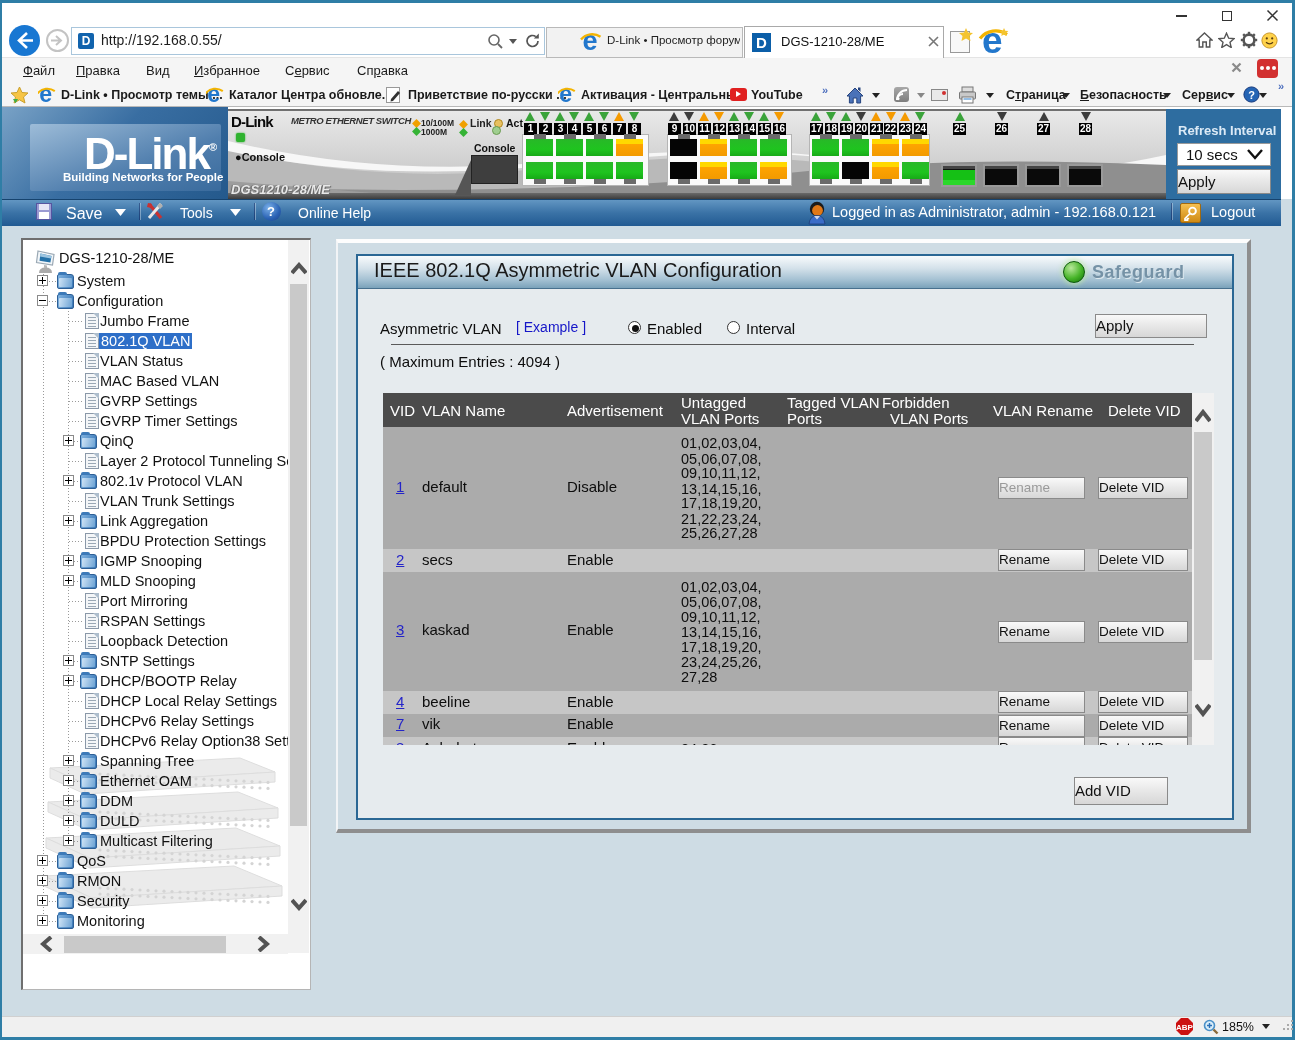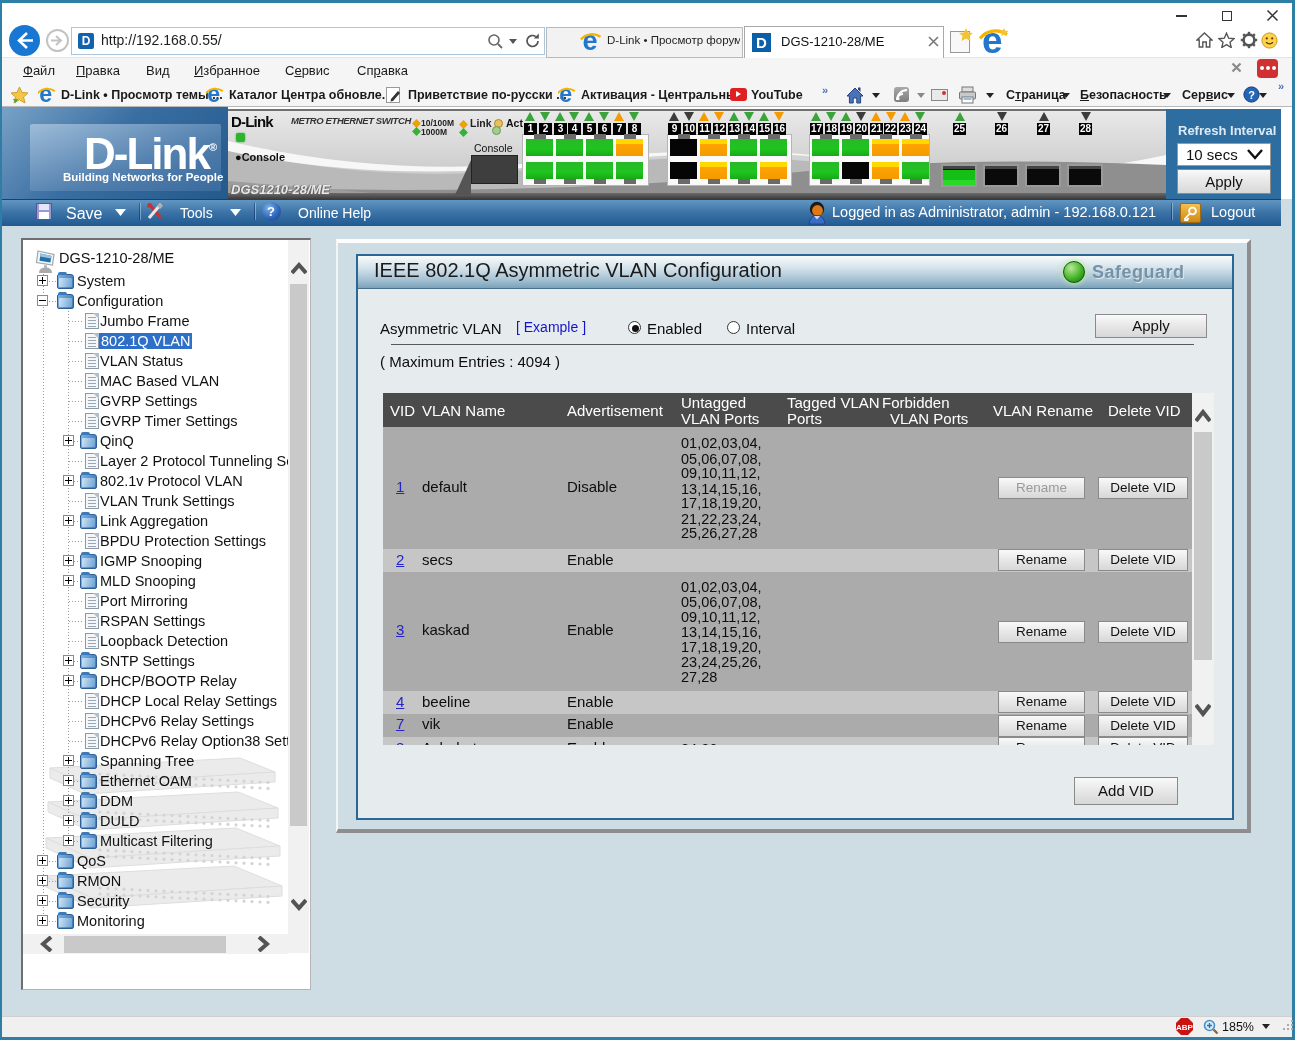--- a/index.html
+++ b/index.html
@@ -12,21 +12,21 @@
 .tri-u.k{border-bottom-color:#3c3c3c;}
 .tri-d.k{border-top-color:#3c3c3c;}
 .pnum{position:absolute;width:13px;height:12px;background:#000;color:#fff;font-size:10px;font-weight:bold;text-align:center;line-height:12px;}
 .pbox{position:absolute;background:#fafafa;border:1px solid #b5b5b5;}
 .prt{position:absolute;width:27px;height:17px;}
 .prt.g{background:linear-gradient(#28b828,#1fc41f 60%,#17aa17);}
 .prt.o{background:linear-gradient(#ffd800 0 28%,#ffa400 28%,#f29a00);}
 .prt.k{background:#050505;}
 .ptab{position:absolute;width:12px;height:5px;background:#6a6a6a;}
 .sfp{position:absolute;width:36px;height:23px;background:#0a0a0a;border:2px solid #9a9a9a;box-shadow:inset 0 3px 0 #444;}
-.btn{position:absolute;background:linear-gradient(#f9f9f9,#e9e9e9 45%,#d7d7d7);border:1px solid #8a8a8a;color:#111;text-align:center;font-family:"Liberation Sans",sans-serif;}
+.btn{position:absolute;background:linear-gradient(#f9f9f9,#e9e9e9 45%,#d7d7d7);border:1px solid #8a8a8a;color:#111;text-align:left;font-family:"Liberation Sans",sans-serif;}
 .lnk{color:#2424c8;text-decoration:underline;}
 .trow{position:absolute;height:20px;font-size:14.5px;color:#111;white-space:nowrap;line-height:20px;}
 .plus{position:absolute;width:11px;height:11px;border:1px solid #8a8a8a;background:#fff;top:4px;}
 .plus:before{content:"";position:absolute;left:1px;top:4px;width:7px;height:1px;background:#000;}
 .plus.p:after{content:"";position:absolute;left:4px;top:1px;width:1px;height:7px;background:#000;}
 .fold{position:absolute;width:17px;height:15px;top:3px;background:linear-gradient(105deg,#7fb2e0,#3d7ab8);border:1px solid #2d5f96;border-radius:2px 3px 2px 2px;}
 .fold:before{content:"";position:absolute;left:0;top:-3px;width:9px;height:3px;background:#3d7ab8;border-radius:2px 2px 0 0;}
 .fold:after{content:"";position:absolute;left:1px;top:3px;right:1px;bottom:1px;background:linear-gradient(105deg,#cfe4f6,#6da3d4);border-radius:1px;}
 .page{position:absolute;width:14px;height:16px;top:2px;background:#f4f6f8;border:1px solid #8a98a8;}
 .page:before{content:"";position:absolute;right:-1px;top:-1px;border:3px solid #aebecd;border-left-color:transparent;border-bottom-color:transparent;}
@@ -214,21 +214,21 @@
 <div class="a" style="left:470px;top:117px;font-size:10.5px;font-weight:bold;color:#222;">Link</div>
 <div class="a" style="left:459px;top:128px;width:9px;height:9px;background:#35b335;transform:rotate(45deg) scale(.7);"></div>
 <div class="a" style="left:494px;top:119px;width:9px;height:9px;border-radius:50%;background:#e8c060;border:1px solid #b08820;"></div>
 <div class="a" style="left:492px;top:126px;width:9px;height:9px;border-radius:50%;background:#9fce8f;border:1px solid #6a9a50;"></div>
 <div class="a" style="left:506px;top:117px;font-size:10.5px;font-weight:bold;color:#111;">Act</div>
 
 <div class="a" style="left:236px;top:133px;width:9px;height:9px;border-radius:2px;background:#2fb32f;box-shadow:0 0 2px #2fb32f;"></div>
 <div class="a" style="left:235px;top:151px;font-size:11px;font-weight:bold;color:#111;">●Console</div>
 <div class="a" style="left:231px;top:182px;font-size:13px;font-style:italic;font-weight:bold;color:#e8e8e8;text-shadow:1px 1px 1px #666,-1px 0 1px #666;">DGS1210-28/ME</div>
 
-<div class="a" style="left:474px;top:142px;font-size:10.5px;font-weight:normal;color:#101010;">Console</div>
+<div class="a" style="left:474px;top:142px;font-size:10.5px;font-weight:bold;color:#101010;">Console</div>
 <div class="a" style="left:471px;top:155px;width:47px;height:29px;background:#3e3e3e;border:1px solid #222;"></div>
 <div class="a" style="left:455px;top:160px;width:0;height:0;border-bottom:35px solid #555;border-left:16px solid transparent;"></div>
 <div class="pbox" style="left:522px;top:134px;width:127px;height:52px;"></div><div class="pbox" style="left:667px;top:134px;width:125px;height:52px;"></div><div class="pbox" style="left:809px;top:134px;width:121px;height:52px;"></div><div class="tri-u g a" style="left:525px;top:112px;"></div><div class="pnum" style="left:524px;top:123px;">1</div><div class="tri-d g a" style="left:540px;top:112px;"></div><div class="pnum" style="left:539px;top:123px;">2</div><div class="tri-u g a" style="left:555px;top:112px;"></div><div class="pnum" style="left:554px;top:123px;">3</div><div class="tri-d g a" style="left:569px;top:112px;"></div><div class="pnum" style="left:568px;top:123px;">4</div><div class="tri-u g a" style="left:584px;top:112px;"></div><div class="pnum" style="left:583px;top:123px;">5</div><div class="tri-d g a" style="left:599px;top:112px;"></div><div class="pnum" style="left:598px;top:123px;">6</div><div class="tri-u o a" style="left:614px;top:112px;"></div><div class="pnum" style="left:613px;top:123px;">7</div><div class="tri-d g a" style="left:629px;top:112px;"></div><div class="pnum" style="left:628px;top:123px;">8</div><div class="ptab" style="left:534px;top:134px;"></div><div class="prt g" style="left:526px;top:139px;"></div><div class="prt g" style="left:526px;top:162px;"></div><div class="ptab" style="left:534px;top:179px;"></div><div class="ptab" style="left:564px;top:134px;"></div><div class="prt g" style="left:556px;top:139px;"></div><div class="prt g" style="left:556px;top:162px;"></div><div class="ptab" style="left:564px;top:179px;"></div><div class="ptab" style="left:594px;top:134px;"></div><div class="prt g" style="left:586px;top:139px;"></div><div class="prt g" style="left:586px;top:162px;"></div><div class="ptab" style="left:594px;top:179px;"></div><div class="ptab" style="left:624px;top:134px;"></div><div class="prt o" style="left:616px;top:139px;"></div><div class="prt g" style="left:616px;top:162px;"></div><div class="ptab" style="left:624px;top:179px;"></div><div class="tri-u k a" style="left:669px;top:112px;"></div><div class="pnum" style="left:668px;top:123px;">9</div><div class="tri-d k a" style="left:684px;top:112px;"></div><div class="pnum" style="left:683px;top:123px;">10</div><div class="tri-u o a" style="left:699px;top:112px;"></div><div class="pnum" style="left:698px;top:123px;">11</div><div class="tri-d o a" style="left:714px;top:112px;"></div><div class="pnum" style="left:713px;top:123px;">12</div><div class="tri-u g a" style="left:729px;top:112px;"></div><div class="pnum" style="left:728px;top:123px;">13</div><div class="tri-d g a" style="left:744px;top:112px;"></div><div class="pnum" style="left:743px;top:123px;">14</div><div class="tri-u g a" style="left:759px;top:112px;"></div><div class="pnum" style="left:758px;top:123px;">15</div><div class="tri-d o a" style="left:774px;top:112px;"></div><div class="pnum" style="left:773px;top:123px;">16</div><div class="ptab" style="left:678px;top:134px;"></div><div class="prt k" style="left:670px;top:139px;"></div><div class="prt k" style="left:670px;top:162px;"></div><div class="ptab" style="left:678px;top:179px;"></div><div class="ptab" style="left:708px;top:134px;"></div><div class="prt o" style="left:700px;top:139px;"></div><div class="prt o" style="left:700px;top:162px;"></div><div class="ptab" style="left:708px;top:179px;"></div><div class="ptab" style="left:738px;top:134px;"></div><div class="prt g" style="left:730px;top:139px;"></div><div class="prt g" style="left:730px;top:162px;"></div><div class="ptab" style="left:738px;top:179px;"></div><div class="ptab" style="left:768px;top:134px;"></div><div class="prt g" style="left:760px;top:139px;"></div><div class="prt o" style="left:760px;top:162px;"></div><div class="ptab" style="left:768px;top:179px;"></div><div class="tri-u g a" style="left:811px;top:112px;"></div><div class="pnum" style="left:810px;top:123px;">17</div><div class="tri-d g a" style="left:826px;top:112px;"></div><div class="pnum" style="left:825px;top:123px;">18</div><div class="tri-u g a" style="left:841px;top:112px;"></div><div class="pnum" style="left:840px;top:123px;">19</div><div class="tri-d k a" style="left:856px;top:112px;"></div><div class="pnum" style="left:855px;top:123px;">20</div><div class="tri-u o a" style="left:871px;top:112px;"></div><div class="pnum" style="left:870px;top:123px;">21</div><div class="tri-d o a" style="left:886px;top:112px;"></div><div class="pnum" style="left:884px;top:123px;">22</div><div class="tri-u o a" style="left:900px;top:112px;"></div><div class="pnum" style="left:899px;top:123px;">23</div><div class="tri-d g a" style="left:915px;top:112px;"></div><div class="pnum" style="left:914px;top:123px;">24</div><div class="ptab" style="left:820px;top:134px;"></div><div class="prt g" style="left:812px;top:139px;"></div><div class="prt g" style="left:812px;top:162px;"></div><div class="ptab" style="left:820px;top:179px;"></div><div class="ptab" style="left:850px;top:134px;"></div><div class="prt g" style="left:842px;top:139px;"></div><div class="prt k" style="left:842px;top:162px;"></div><div class="ptab" style="left:850px;top:179px;"></div><div class="ptab" style="left:880px;top:134px;"></div><div class="prt o" style="left:872px;top:139px;"></div><div class="prt o" style="left:872px;top:162px;"></div><div class="ptab" style="left:880px;top:179px;"></div><div class="ptab" style="left:910px;top:134px;"></div><div class="prt o" style="left:902px;top:139px;"></div><div class="prt g" style="left:902px;top:162px;"></div><div class="ptab" style="left:910px;top:179px;"></div><div class="tri-u g a" style="left:955px;top:112px;"></div><div class="pnum" style="left:953px;top:123px;">25</div><div class="sfp" style="left:941px;top:164px;background:linear-gradient(#111 0 20%,#15c015 20% 75%,#2ad82a 75%);"></div><div class="tri-d k a" style="left:997px;top:112px;"></div><div class="pnum" style="left:995px;top:123px;">26</div><div class="sfp" style="left:983px;top:164px;"></div><div class="tri-u k a" style="left:1039px;top:112px;"></div><div class="pnum" style="left:1037px;top:123px;">27</div><div class="sfp" style="left:1025px;top:164px;"></div><div class="tri-d k a" style="left:1081px;top:112px;"></div><div class="pnum" style="left:1079px;top:123px;">28</div><div class="sfp" style="left:1067px;top:164px;"></div>
 <div class="a" style="left:1166px;top:109px;width:115px;height:90px;background:#2e6da0;"></div>
 <div class="a" style="left:1178px;top:123px;font-size:13px;font-weight:bold;color:#dceaf6;">Refresh Interval</div>
 <div class="a" style="left:1177px;top:143px;width:94px;height:23px;background:#fff;border:1px solid #9a9a9a;font-size:15px;color:#111;line-height:21px;padding-left:8px;">10 secs</div>
 <svg class="a" style="left:1247px;top:149px;" width="16" height="11">
       <path d="M1 1 L8 9 L15 1" stroke="#111" stroke-width="2.4" fill="none"></path>
     </svg>
 <div class="btn" style="left:1177px;top:169px;width:94px;height:25px;font-size:15px;line-height:23px;">Apply</div>
@@ -678,21 +678,21 @@
       <div class="btn" style="left:715px;top:344px;width:90px;height:22px;font-size:13.5px;line-height:20px;">Delete VID</div>
     </div>
 <div class="a" style="left:1192px;top:393px;width:22px;height:352px;background:#f1f1f1;"></div>
 <svg class="a" style="left:1195px;top:409px;" width="16" height="14">
       <path class="chev" d="M1 12 L8 3 L15 12"></path>
     </svg>
 <div class="a" style="left:1194px;top:432px;width:18px;height:228px;background:#c9c9c9;"></div>
 <svg class="a" style="left:1195px;top:703px;" width="16" height="14">
       <path class="chev" d="M1 2 L8 11 L15 2"></path>
     </svg>
-<div class="btn" style="left:1074px;top:777px;width:104px;height:28px;font-size:15px;line-height:26px;">Add VID</div>
+<div class="btn" style="left:1074px;top:777px;width:94px;height:28px;font-size:15px;line-height:26px;">Add VID</div>
 
 <div class="a" style="left:2px;top:1016px;width:1290px;height:21px;background:#f0f0f0;border-top:1px solid #d0d0d0;"></div>
 <svg class="a" style="left:1175px;top:1017px;" width="19" height="19">
       <path d="M6 1 L13 1 L18 6 L18 13 L13 18 L6 18 L1 13 L1 6 Z" fill="#cc1111"></path>
       <text x="9.5" y="13" font-size="8" font-weight="bold" fill="#fff" text-anchor="middle" font-family="Liberation Sans">ABP</text>
     </svg>
 <svg class="a" style="left:1203px;top:1019px;" width="16" height="16">
       <circle cx="6.5" cy="6.5" r="5" fill="#d8ecf8" stroke="#4a90c8" stroke-width="1.6"></circle>
       <path d="M4 6.5 L9 6.5 M6.5 4 L6.5 9" stroke="#2a70b8" stroke-width="1.4"></path>
       <path d="M10.5 10.5 L14.5 14.5" stroke="#8a6a3a" stroke-width="2.4"></path>

